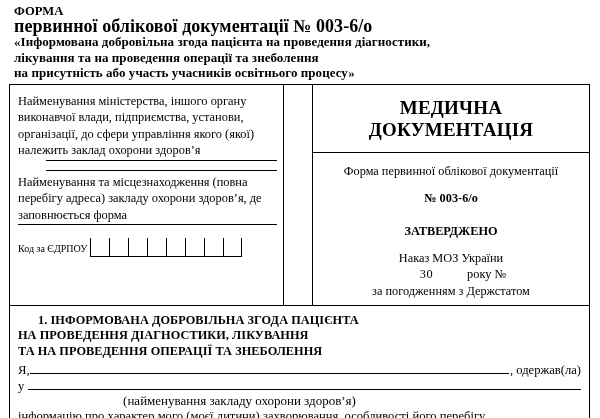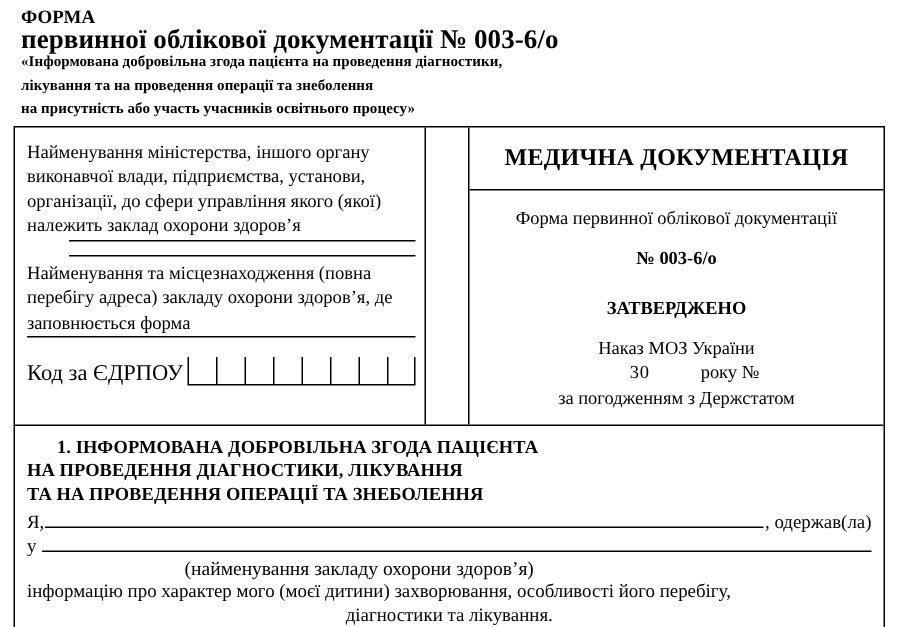--- a/index.html
+++ b/index.html
@@ -23,21 +23,21 @@
   }
   .doc-header .ln {
     font-weight: bold;
     font-size: 12.4px;
     line-height: 15.2px;
     letter-spacing: 0.05px;
     white-space: nowrap;
   }
   .doc-header .ln.l1 { font-size: 12.6px; }
   .doc-header .ln.l2 { font-size: 18px; }
-  .doc-header .ln.l3 { font-size: 10px; }
+  .doc-header .ln.l3 { font-size: 13px; }
 
   
   .form-table {
     position: absolute;
     left: 9px;
     top: 84px;
     width: 581px;
     box-sizing: border-box;
     border: 1.5px solid #000;
     border-collapse: collapse;
@@ -83,21 +83,21 @@
   .rule.r-under {
     margin: 1px 0 0 0;
   }
 
   .edrpou-row {
     display: flex;
     align-items: flex-end;
     margin-top: 13px;
   }
   .edrpou-label {
-    font-size: 15px;
+    font-size: 10px;
     line-height: 14px;
     white-space: nowrap;
     padding-bottom: 1px;
     font-family: Liberation Serif, serif;
   }
   .edrpou-boxes {
     display: flex;
     margin-left: 3px;
     border-bottom: 1.5px solid #000;
   }
@@ -108,21 +108,21 @@
     border-left: 1.5px solid #000;
   }
   .edrpou-boxes .cell:last-child {
     border-right: 1.5px solid #000;
   }
 
   
   .rc-title {
     text-align: center;
     font-weight: bold;
-    font-size: 16px;
+    font-size: 19px;
     padding: 12px 4px 11px 4px;
     border-bottom: 1.5px solid #000;
     letter-spacing: 0.2px;
   }
   .rc-body {
     padding: 10px 6px 6px 6px;
     text-align: center;
   }
   .rc-line {
     font-size: 12.3px;

